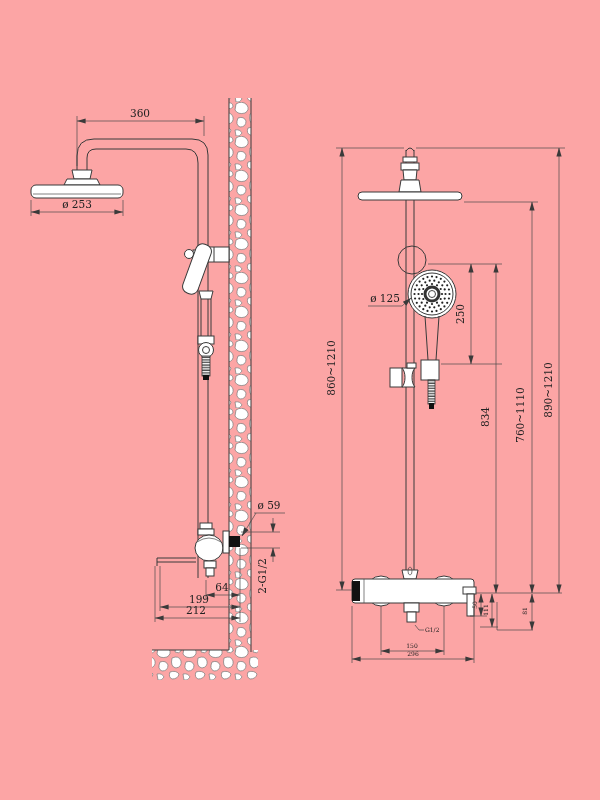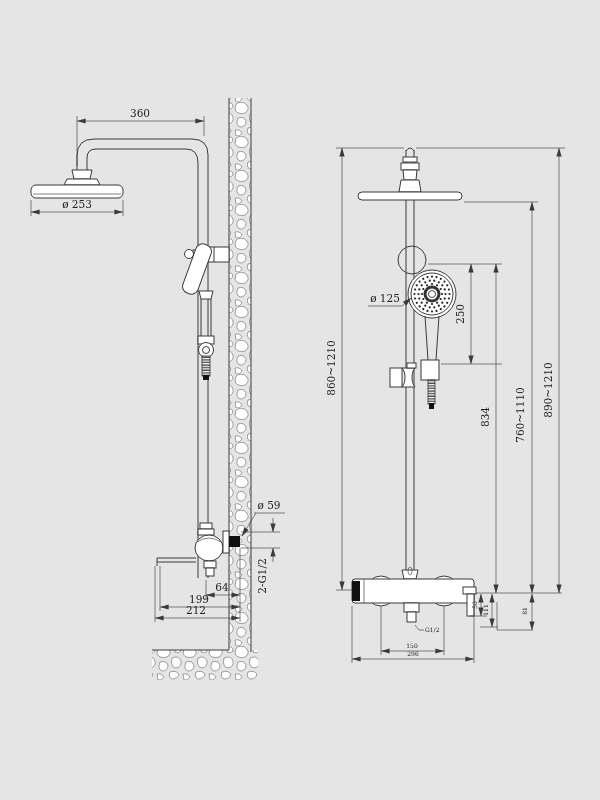--- a/index.html
+++ b/index.html
@@ -1,16 +1,16 @@
 <!DOCTYPE html>
 <html><head>
 <meta charset="utf-8">
 <style>
   html,body{margin:0;padding:0;background:#ffffff;}
-  .page{width:600px;height:800px;background:#e5e5e5;position:relative;overflow:hidden;}
+  .page{width:600px;height:800px;background:#fca5a5;position:relative;overflow:hidden;}
   svg{display:block;}
   svg text{font-family:"DejaVu Serif", serif;fill:#222;}
   .dim{font-size:10.5px;}
   .dim-sm{font-size:6px;}
   .part{stroke:#3a3a3a;stroke-width:1;fill:none;}
   .partw{stroke:#3a3a3a;stroke-width:1;fill:#fff;}
   .thin{stroke:#4a4a4a;stroke-width:0.7;fill:none;}
   .dimline{stroke:#4a4a4a;stroke-width:0.7;fill:none;}
 </style>
 </head>

